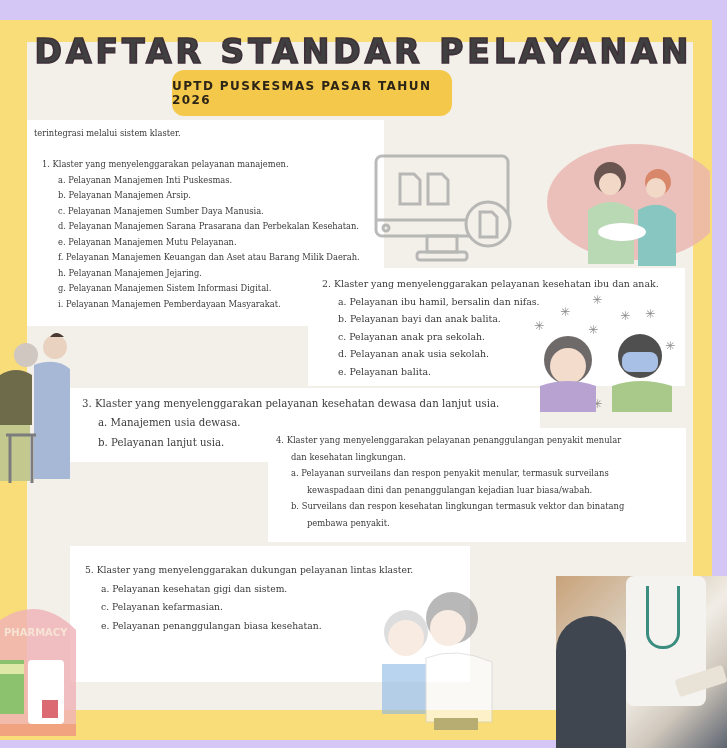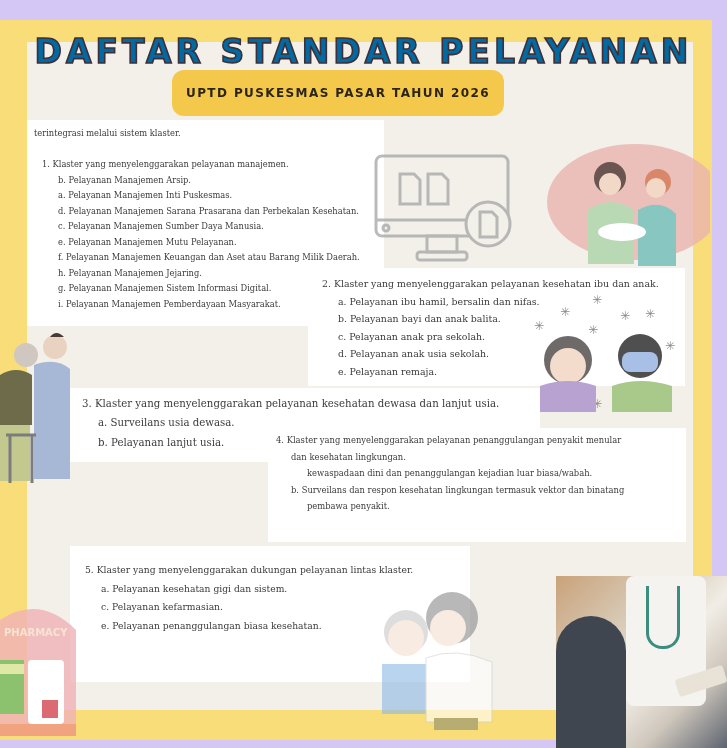--- a/index.html
+++ b/index.html
@@ -1,20 +1,20 @@
 <!DOCTYPE html>
 <html><head>
 <meta charset="utf-8">
 <style>
   html, body { margin:0; padding:0; }
   body { width:727px; height:748px; position:relative; overflow:hidden; background:#d4c6f5; font-family:"DejaVu Serif", serif; }
   .yellow-frame { position:absolute; left:0; top:20px; width:712px; height:720px; background:#f8dd78; }
   .cream { position:absolute; left:27px; top:42px; width:666px; height:668px; background:#f3f0ea; }
-  .title { position:absolute; left:0; top:32px; width:727px; text-align:center; font-family:"DejaVu Sans", sans-serif; font-weight:bold; font-size:33px; letter-spacing:4px; color:#0369a1; -webkit-text-stroke:1.6px #3e2f39; }
-  .subtitle-pill { position:absolute; left:172px; top:70px; width:332px; height:46px; background:#f4c84a; border-radius:12px; display:flex; align-items:center; justify-content:center; font-family:"DejaVu Sans", sans-serif; font-weight:bold; font-size:12px; letter-spacing:1.4px; color:#2c2417; }
+  .title { position:absolute; left:0; top:32px; width:727px; text-align:center; font-family:"DejaVu Sans", sans-serif; font-weight:bold; font-size:33px; letter-spacing:4px; color:#404040; -webkit-text-stroke:1.6px #3e2f39; }
+  .subtitle-pill { position:absolute; left:172px; top:70px; width:280px; height:46px; background:#f4c84a; border-radius:12px; display:flex; align-items:center; justify-content:center; font-family:"DejaVu Sans", sans-serif; font-weight:bold; font-size:12px; letter-spacing:1.4px; color:#2c2417; }
   .panel { position:absolute; background:#ffffff; }
   .txt { position:absolute; font-size:8.5px; color:#3b3b3b; line-height:14.4px; white-space:nowrap; }
   .txt p { margin:0; }
   .ind1 { padding-left:8px; }
   .ind2 { padding-left:24px; }
   .big { font-size:10.2px; line-height:19.4px; }
   .mid { font-size:9.2px; line-height:17.4px; }
   .sm { font-size:8.4px; line-height:16.5px; }
   .illus { position:absolute; }
 </style>
@@ -121,49 +121,50 @@
   <div style="position:absolute;left:90px;top:10px;width:28px;height:60px;border:3px solid #3b8d80;border-top:none;border-radius:0 0 16px 16px;"></div>
   <div style="position:absolute;left:120px;top:96px;width:50px;height:18px;background:#e9e3d7;transform:rotate(-18deg);border-radius:3px;"></div>
 </div>
 
 <div class="txt" style="left:34px;top:126px;font-size:8.3px;line-height:15.4px;">
   <p>terintegrasi melalui sistem klaster.</p>
 </div>
 
 <div class="txt" style="left:34px;top:157px;line-height:15.5px;font-size:8.3px;">
   <p class="ind1">1. Klaster yang menyelenggarakan pelayanan manajemen.</p>
+  <p class="ind2">a. Pelayanan Manajemen Inti Puskesmas.</p>
   <p class="ind2">b. Pelayanan Manajemen Arsip.</p>
-  <p class="ind2">a. Pelayanan Manajemen Inti Puskesmas.</p>
+  <p class="ind2">c. Pelayanan Manajemen Sumber Daya Manusia.</p>
   <p class="ind2">d. Pelayanan Manajemen Sarana Prasarana dan Perbekalan Kesehatan.</p>
-  <p class="ind2">c. Pelayanan Manajemen Sumber Daya Manusia.</p>
   <p class="ind2">e. Pelayanan Manajemen Mutu Pelayanan.</p>
   <p class="ind2">f. Pelayanan Manajemen Keuangan dan Aset atau Barang Milik Daerah.</p>
   <p class="ind2">h. Pelayanan Manajemen Jejaring.</p>
   <p class="ind2">g. Pelayanan Manajemen Sistem Informasi Digital.</p>
   <p class="ind2">i. Pelayanan Manajemen Pemberdayaan Masyarakat.</p>
 </div>
 
 <div class="txt mid" style="left:322px;top:275px;font-size:9.4px;line-height:17.5px;">
   <p>2. Klaster yang menyelenggarakan pelayanan kesehatan ibu dan anak.</p>
   <p style="padding-left:16px;">a. Pelayanan ibu hamil, bersalin dan nifas.</p>
   <p style="padding-left:16px;">b. Pelayanan bayi dan anak balita.</p>
   <p style="padding-left:16px;">c. Pelayanan anak pra sekolah.</p>
   <p style="padding-left:16px;">d. Pelayanan anak usia sekolah.</p>
-  <p style="padding-left:16px;">e. Pelayanan remaja.</p>
+  <p style="padding-left:16px;">e. Pelayanan balita.</p>
 </div>
 
 <div class="txt big" style="left:82px;top:394px;">
   <p>3. Klaster yang menyelenggarakan pelayanan kesehatan dewasa dan lanjut usia.</p>
-  <p style="padding-left:16px;">a. Surveilans usia dewasa.</p>
+  <p style="padding-left:16px;">a. Manajemen usia dewasa.</p>
   <p style="padding-left:16px;">b. Pelayanan lanjut usia.</p>
 </div>
 
 <div class="txt sm" style="left:276px;top:432px;">
   <p>4. Klaster yang menyelenggarakan pelayanan penanggulangan penyakit menular</p>
   <p style="padding-left:15px;">dan kesehatan lingkungan.</p>
+  <p style="padding-left:15px;">a. Pelayanan surveilans dan respon penyakit menular, termasuk surveilans</p>
   <p style="padding-left:31px;">kewaspadaan dini dan penanggulangan kejadian luar biasa/wabah.</p>
   <p style="padding-left:15px;">b. Surveilans dan respon kesehatan lingkungan termasuk vektor dan binatang</p>
   <p style="padding-left:31px;">pembawa penyakit.</p>
 </div>
 
 <div class="txt mid" style="left:85px;top:561px;font-size:9.2px;line-height:18.6px;">
   <p>5. Klaster yang menyelenggarakan dukungan pelayanan lintas klaster.</p>
   <p style="padding-left:16px;">a. Pelayanan kesehatan gigi dan sistem.</p>
   <p style="padding-left:16px;">c. Pelayanan kefarmasian.</p>
   <p style="padding-left:16px;">e. Pelayanan penanggulangan biasa kesehatan.</p>

